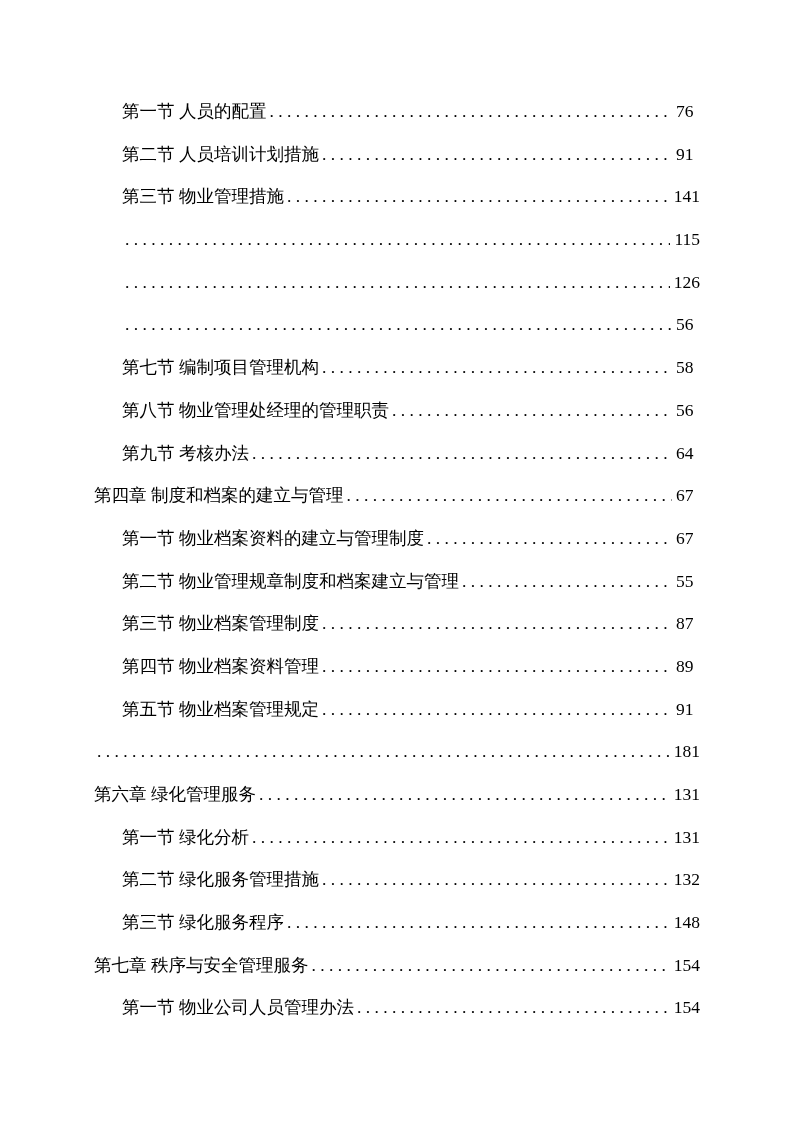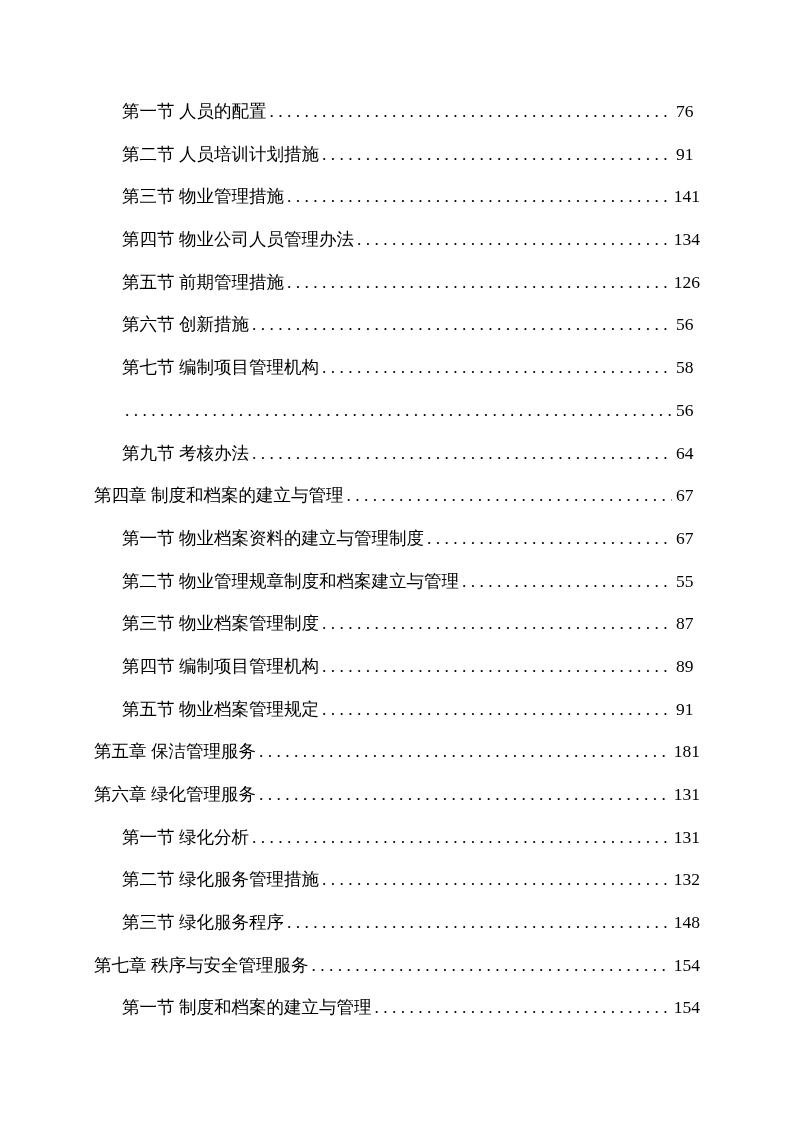--- a/index.html
+++ b/index.html
@@ -63,40 +63,38 @@
     <span class="toc-label">第二节 人员培训计划措施</span>
     <span class="toc-leader">. . . . . . . . . . . . . . . . . . . . . . . . . . . . . . . . . . . . . . . . . . . . . . . . . . . . . . . . . . . . . . . . . . . . . . . . . . . . . . . . . . . . . . . . . . </span>
     <span class="toc-page">91</span>
   </div>
       <div class="toc-row section">
     <span class="toc-label">第三节 物业管理措施</span>
     <span class="toc-leader">. . . . . . . . . . . . . . . . . . . . . . . . . . . . . . . . . . . . . . . . . . . . . . . . . . . . . . . . . . . . . . . . . . . . . . . . . . . . . . . . . . . . . . . . . . </span>
     <span class="toc-page">141</span>
   </div>
       <div class="toc-row section">
-    <span class="toc-label">第四节 物业公司人员管理办法</span>
     <span class="toc-leader">. . . . . . . . . . . . . . . . . . . . . . . . . . . . . . . . . . . . . . . . . . . . . . . . . . . . . . . . . . . . . . . . . . . . . . . . . . . . . . . . . . . . . . . . . . </span>
-    <span class="toc-page">134</span>
+    <span class="toc-page">115</span>
   </div>
       <div class="toc-row section">
-    <span class="toc-label">第五节 前期管理措施</span>
     <span class="toc-leader">. . . . . . . . . . . . . . . . . . . . . . . . . . . . . . . . . . . . . . . . . . . . . . . . . . . . . . . . . . . . . . . . . . . . . . . . . . . . . . . . . . . . . . . . . . </span>
     <span class="toc-page">126</span>
   </div>
       <div class="toc-row section">
-    <span class="toc-label">第六节 创新措施</span>
     <span class="toc-leader">. . . . . . . . . . . . . . . . . . . . . . . . . . . . . . . . . . . . . . . . . . . . . . . . . . . . . . . . . . . . . . . . . . . . . . . . . . . . . . . . . . . . . . . . . . </span>
     <span class="toc-page">56</span>
   </div>
       <div class="toc-row section">
     <span class="toc-label">第七节 编制项目管理机构</span>
     <span class="toc-leader">. . . . . . . . . . . . . . . . . . . . . . . . . . . . . . . . . . . . . . . . . . . . . . . . . . . . . . . . . . . . . . . . . . . . . . . . . . . . . . . . . . . . . . . . . . </span>
     <span class="toc-page">58</span>
   </div>
       <div class="toc-row section">
+    <span class="toc-label">第八节 物业管理处经理的管理职责</span>
     <span class="toc-leader">. . . . . . . . . . . . . . . . . . . . . . . . . . . . . . . . . . . . . . . . . . . . . . . . . . . . . . . . . . . . . . . . . . . . . . . . . . . . . . . . . . . . . . . . . . </span>
     <span class="toc-page">56</span>
   </div>
       <div class="toc-row section">
     <span class="toc-label">第九节 考核办法</span>
     <span class="toc-leader">. . . . . . . . . . . . . . . . . . . . . . . . . . . . . . . . . . . . . . . . . . . . . . . . . . . . . . . . . . . . . . . . . . . . . . . . . . . . . . . . . . . . . . . . . . </span>
     <span class="toc-page">64</span>
   </div>
       <div class="toc-row chapter">
     <span class="toc-label">第四章 制度和档案的建立与管理</span>
@@ -112,31 +110,30 @@
     <span class="toc-label">第二节 物业管理规章制度和档案建立与管理</span>
     <span class="toc-leader">. . . . . . . . . . . . . . . . . . . . . . . . . . . . . . . . . . . . . . . . . . . . . . . . . . . . . . . . . . . . . . . . . . . . . . . . . . . . . . . . . . . . . . . . . . </span>
     <span class="toc-page">55</span>
   </div>
       <div class="toc-row section">
     <span class="toc-label">第三节 物业档案管理制度</span>
     <span class="toc-leader">. . . . . . . . . . . . . . . . . . . . . . . . . . . . . . . . . . . . . . . . . . . . . . . . . . . . . . . . . . . . . . . . . . . . . . . . . . . . . . . . . . . . . . . . . . </span>
     <span class="toc-page">87</span>
   </div>
       <div class="toc-row section">
-    <span class="toc-label">第四节 编制项目管理机构</span>
+    <span class="toc-label">第四节 物业档案资料管理</span>
     <span class="toc-leader">. . . . . . . . . . . . . . . . . . . . . . . . . . . . . . . . . . . . . . . . . . . . . . . . . . . . . . . . . . . . . . . . . . . . . . . . . . . . . . . . . . . . . . . . . . </span>
     <span class="toc-page">89</span>
   </div>
       <div class="toc-row section">
     <span class="toc-label">第五节 物业档案管理规定</span>
     <span class="toc-leader">. . . . . . . . . . . . . . . . . . . . . . . . . . . . . . . . . . . . . . . . . . . . . . . . . . . . . . . . . . . . . . . . . . . . . . . . . . . . . . . . . . . . . . . . . . </span>
     <span class="toc-page">91</span>
   </div>
       <div class="toc-row chapter">
-    <span class="toc-label">第五章 保洁管理服务</span>
     <span class="toc-leader">. . . . . . . . . . . . . . . . . . . . . . . . . . . . . . . . . . . . . . . . . . . . . . . . . . . . . . . . . . . . . . . . . . . . . . . . . . . . . . . . . . . . . . . . . . </span>
     <span class="toc-page">181</span>
   </div>
       <div class="toc-row chapter">
     <span class="toc-label">第六章 绿化管理服务</span>
     <span class="toc-leader">. . . . . . . . . . . . . . . . . . . . . . . . . . . . . . . . . . . . . . . . . . . . . . . . . . . . . . . . . . . . . . . . . . . . . . . . . . . . . . . . . . . . . . . . . . </span>
     <span class="toc-page">131</span>
   </div>
       <div class="toc-row section">
     <span class="toc-label">第一节 绿化分析</span>
@@ -152,18 +149,18 @@
     <span class="toc-label">第三节 绿化服务程序</span>
     <span class="toc-leader">. . . . . . . . . . . . . . . . . . . . . . . . . . . . . . . . . . . . . . . . . . . . . . . . . . . . . . . . . . . . . . . . . . . . . . . . . . . . . . . . . . . . . . . . . . </span>
     <span class="toc-page">148</span>
   </div>
       <div class="toc-row chapter">
     <span class="toc-label">第七章 秩序与安全管理服务</span>
     <span class="toc-leader">. . . . . . . . . . . . . . . . . . . . . . . . . . . . . . . . . . . . . . . . . . . . . . . . . . . . . . . . . . . . . . . . . . . . . . . . . . . . . . . . . . . . . . . . . . </span>
     <span class="toc-page">154</span>
   </div>
       <div class="toc-row section">
-    <span class="toc-label">第一节 制度和档案的建立与管理</span>
+    <span class="toc-label">第一节 物业公司人员管理办法</span>
     <span class="toc-leader">. . . . . . . . . . . . . . . . . . . . . . . . . . . . . . . . . . . . . . . . . . . . . . . . . . . . . . . . . . . . . . . . . . . . . . . . . . . . . . . . . . . . . . . . . . </span>
     <span class="toc-page">154</span>
   </div>
     </div>
 </div>
 
 </body></html>

